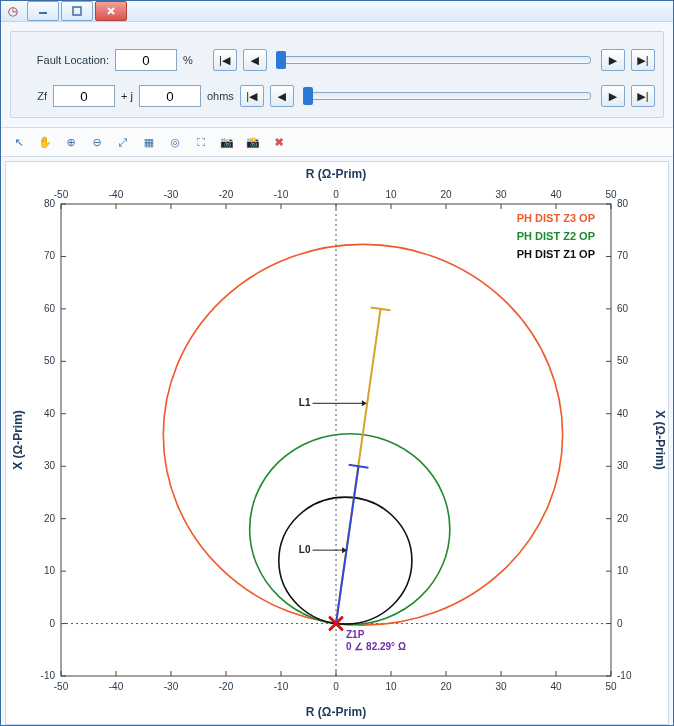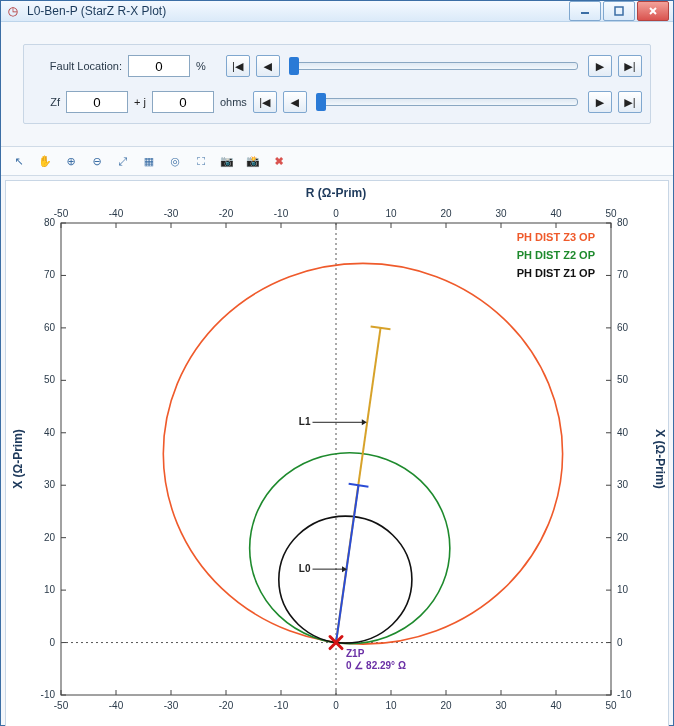--- a/index.html
+++ b/index.html
@@ -3,21 +3,21 @@
 <meta charset="utf-8">
 <style>
   html,body{margin:0;padding:0;font-family:"Segoe UI",Tahoma,sans-serif;font-size:11px;color:#222;background:#fff}
   .window{width:674px;height:726px;border:1px solid #3b6ea5;box-sizing:border-box;background:#f4f7fb;position:relative;display:flex;flex-direction:column}
   .titlebar{height:28px;background:linear-gradient(#f4f9ff,#dbeaf9);border-bottom:1px solid #bcd4ea;display:flex;align-items:center;padding:0 4px;gap:6px}
   .titlebar .app-icon{width:16px;height:16px;display:flex;align-items:center;justify-content:center;color:#b03030;font-size:12px}
   .titlebar .title{flex:1;font-size:12px;color:#1b3a5b}
   .winbtns{display:flex;gap:2px}
   .winbtn{width:30px;height:18px;border:1px solid #7fa7cf;border-radius:2px;background:linear-gradient(#f7fbff,#dbeaf9);display:flex;align-items:center;justify-content:center;cursor:pointer}
   .winbtn.close{background:linear-gradient(#f3a29a,#d9534f);border-color:#b34340;color:#fff}
-  .panel{margin:22px;padding:6px 8px 10px;border:1px solid #c8d6e5;background:#eef3fa;border-radius:2px}
+  .panel{margin:9px;padding:13px 8px 10px;border:1px solid #c8d6e5;background:#eef3fa;border-radius:2px}
   .row{display:flex;align-items:center;gap:6px;margin-top:4px}
   .lbl{width:90px;text-align:right;color:#2a3a4a}
   .numbox{width:56px;height:18px;border:1px solid #8aa7c2;background:#fff;text-align:center}
   .unit{color:#2a3a4a}
   .navbtn{width:22px;height:20px;border:1px solid #7fa7cf;background:linear-gradient(#fff,#e3ecf6);border-radius:2px;display:flex;align-items:center;justify-content:center;cursor:pointer}
   .slider{flex:1;height:6px;border:1px solid #8aa7c2;border-radius:3px;background:linear-gradient(#dfe8f2,#f2f7fc);position:relative;margin:0 4px}
   .thumb{position:absolute;top:-6px;width:10px;height:18px;background:#2a7ad6;border-radius:2px}
   .toolbar{display:flex;align-items:center;gap:2px;padding:2px 6px;background:#f9fbfd;border-top:1px solid #d0dbe7;border-bottom:1px solid #d0dbe7}
   .tbtn{width:22px;height:22px;border:1px solid transparent;border-radius:2px;display:flex;align-items:center;justify-content:center;cursor:pointer;color:#3b6ea5}
   .plotarea{flex:1;margin:4px;background:#fff;border:1px solid #c8d6e5;position:relative}
@@ -27,21 +27,20 @@
   .inline-lbl{font-size:10px;fill:#222;font-weight:600}
   .z1p{font-size:10px;font-weight:700;fill:#6a2fa5}
 </style>
 </head>
 <body>
 
 <div class="window">
 
   <div class="titlebar">
     <span class="app-icon">◷</span>
-    <span class="title">L0-Ben-P (StarZ R-X Plot)</span>
     <div class="winbtns">
       <div class="winbtn">
           <svg width="10" height="10">
             <line x1="1" y1="7" x2="9" y2="7" stroke="#3b6ea5" stroke-width="2"></line>
           </svg>
         </div>
       <div class="winbtn">
           <svg width="10" height="10">
             <rect x="1" y="1" width="8" height="8" fill="none" stroke="#3b6ea5" stroke-width="1.5"></rect>
           </svg>

